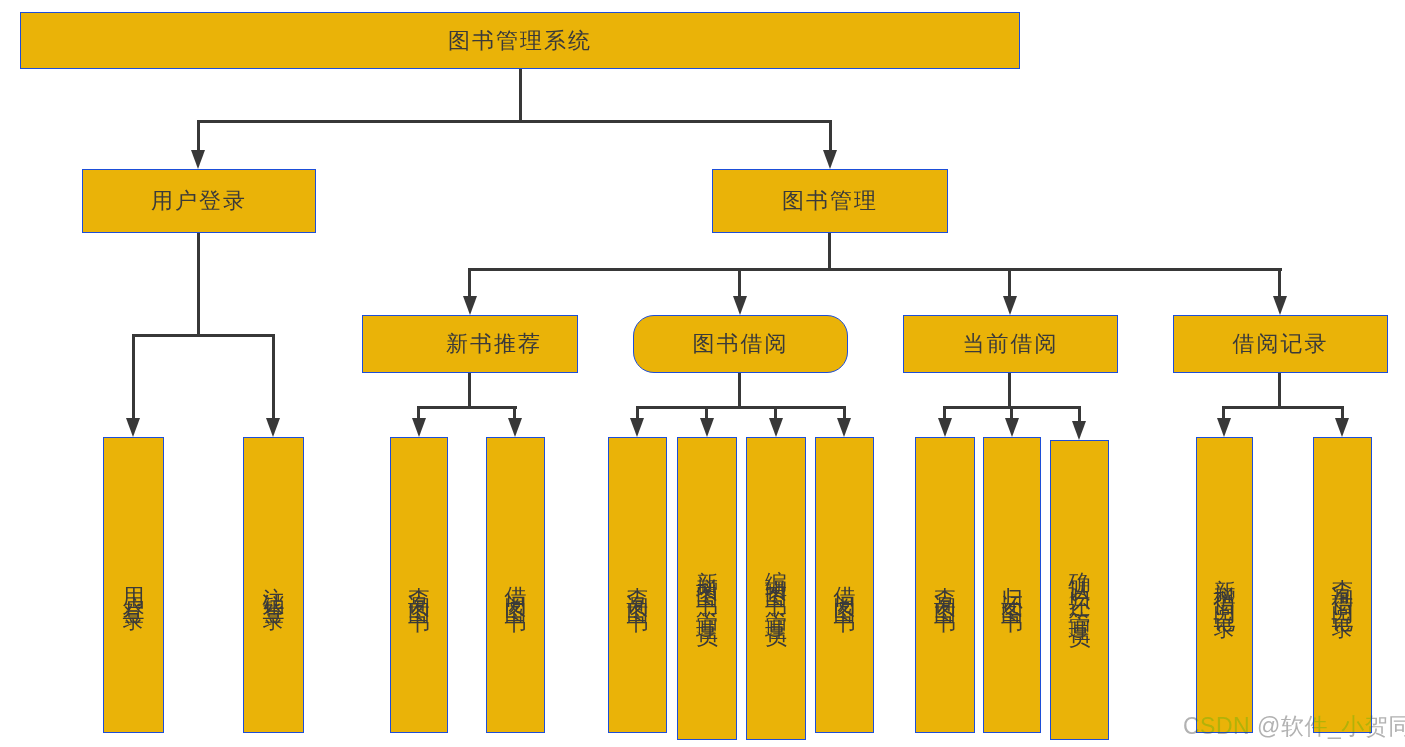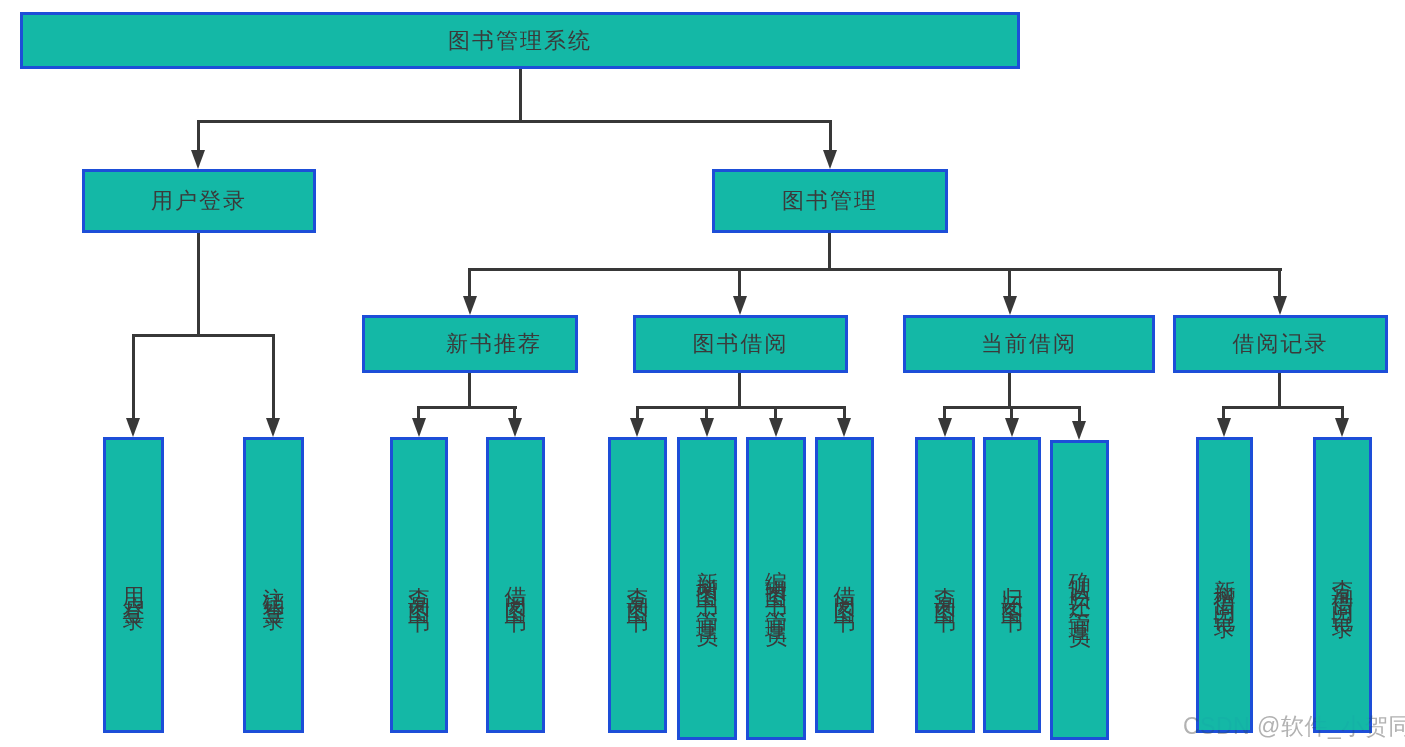--- a/index.html
+++ b/index.html
@@ -1,21 +1,21 @@
 <!DOCTYPE html>
 <html><head>
 <meta charset="utf-8">
 <style>
   html,body{margin:0;padding:0;background:#fff;}
   body{font-family:"Liberation Sans", sans-serif;}
   #diagram-canvas{position:relative;width:1405px;height:747px;background:#ffffff;overflow:hidden;}
   .box{
     position:absolute;
-    border:3px solid #1d4ed8;
-    background:#14b8a6;
+    border:1px solid #1d4ed8;
+    background:#eab308;
     box-sizing:border-box;
     display:flex;align-items:center;justify-content:center;
     color:#3a3a3a;
     z-index:2;
   }
   .box.h{font-size:22px;letter-spacing:2px;}
   .leaf span{
     writing-mode:vertical-rl;
     text-orientation:mixed;
     font-size:22px;
@@ -52,25 +52,25 @@
   </div>
 
   <div class="box h" style="left:712px;top:169px;width:236px;height:64px;">
     <span>图书管理</span>
   </div>
 
   <div class="box h" style="left:362px;top:315px;width:216px;height:58px;padding-left:48px;">
     <span>新书推荐</span>
   </div>
 
-  <div class="box h" style="left:633px;top:315px;width:215px;height:58px;">
+  <div class="box h" style="left:633px;top:315px;width:215px;height:58px;border-radius:21px;">
     <span>图书借阅</span>
   </div>
 
-  <div class="box h" style="left:903px;top:315px;width:252px;height:58px;">
+  <div class="box h" style="left:903px;top:315px;width:215px;height:58px;">
     <span>当前借阅</span>
   </div>
 
   <div class="box h" style="left:1173px;top:315px;width:215px;height:58px;">
     <span>借阅记录</span>
   </div>
 
   <div class="box leaf" style="left:103px;top:437px;width:61px;height:296px;">
     <span>用户登录</span>
   </div>

